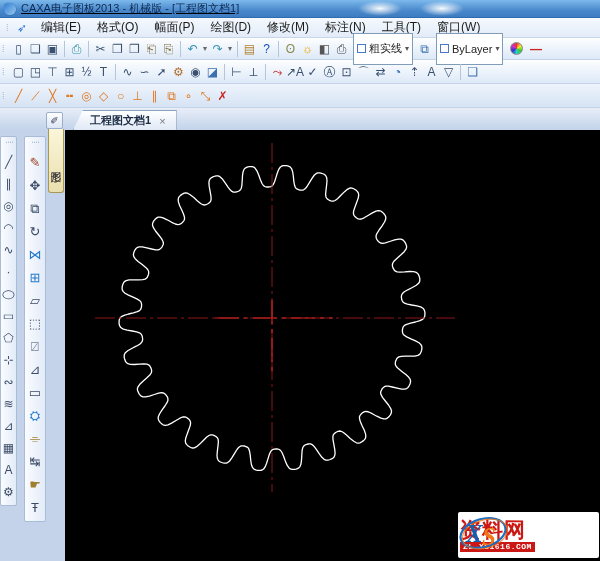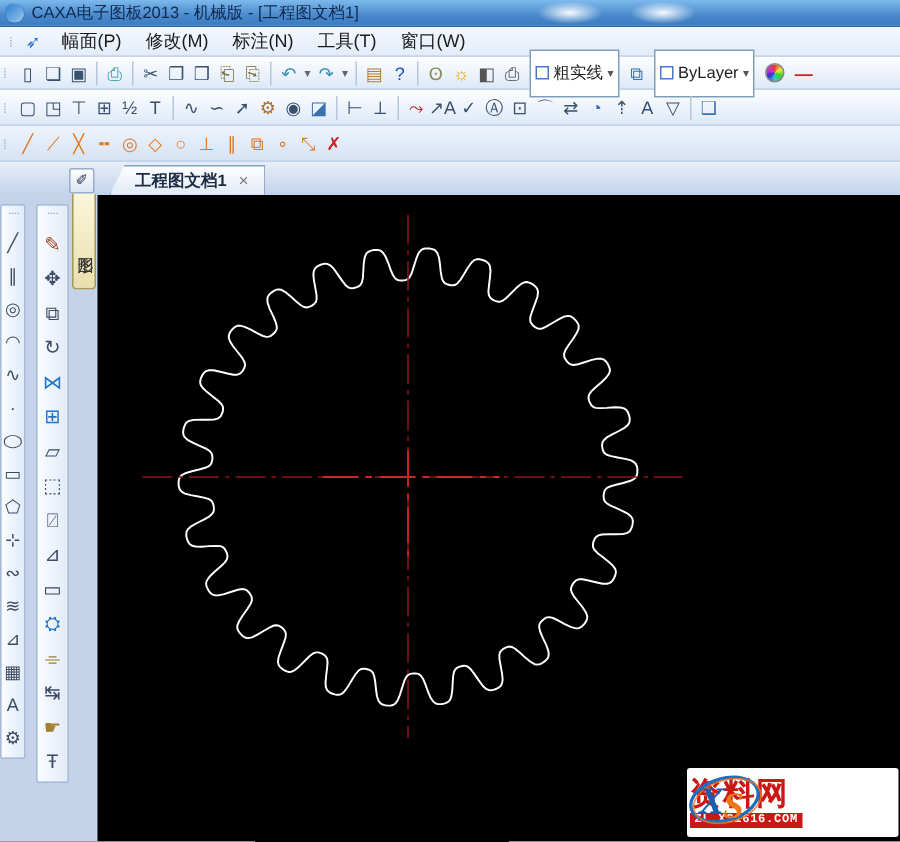--- a/index.html
+++ b/index.html
@@ -1,20 +1,20 @@
 <!DOCTYPE html>
 <html><head>
 <meta charset="utf-8">
 <style>
   * { margin:0; padding:0; box-sizing:border-box; }
   body { font-family:"Liberation Sans", sans-serif; }
   .app { position:relative; width:600px; height:561px; overflow:hidden; background:#c4d3e9; }
 
   
-  .titlebar { position:relative; height:18px; background:linear-gradient(#7db9ec,#4a89cc 60%,#3c7cc0); border-bottom:1px solid #2f6bae; display:flex; align-items:center; padding-left:4px; }
+  .titlebar { position:relative; height:18px; background:linear-gradient(#7db9ec,#4a89cc 60%,#3c7cc0); border-bottom:1px solid #2f6bae; display:flex; align-items:center; padding-left:4px;text-decoration:underline; }
   .titlebar .appicon { width:12px; height:12px; margin-right:5px; background:linear-gradient(135deg,#2f7fd4,#9cc8ee); border-radius:40% 60% 55% 45%; box-shadow:0 0 1px #12467e; }
   .titlebar .title { font-size:11px; color:#0d2b52; white-space:nowrap; }
   .glass { position:absolute; top:1px; width:44px; height:15px; border-radius:50%; background:radial-gradient(closest-side, rgba(255,255,255,.95), rgba(255,255,255,0)); }
 
   
   .menubar { height:20px; background:linear-gradient(#f5f9fe,#e2ecf8); border-bottom:1px solid #c8d6e8; display:flex; align-items:center; padding-left:3px; }
   .menubar .grip { color:#9ab0cc; font-size:9px; margin:0 3px; }
   .menubar .mascot { color:#2a6fd0; font-size:12px; margin:0 6px 0 2px; }
   .menu-item { font-size:12px; color:#1a1a1a; padding:2px 8px; cursor:default; }
 
@@ -70,21 +70,24 @@
     <span class="appicon"></span>
     <span class="title">CAXA电子图板2013 - 机械版 - [工程图文档1]</span>
     <div class="glass" style="left:358px"></div>
     <div class="glass" style="left:420px"></div>
   </div>
 
   <div class="menubar">
     <span class="grip">⁞</span>
     <span class="mascot">➶</span>
     <div style="display:flex">
+        <span class="menu-item">编辑(E)</span>
+        <span class="menu-item">格式(O)</span>
         <span class="menu-item">幅面(P)</span>
+        <span class="menu-item">绘图(D)</span>
         <span class="menu-item">修改(M)</span>
         <span class="menu-item">标注(N)</span>
         <span class="menu-item">工具(T)</span>
         <span class="menu-item">窗口(W)</span>
       </div>
   </div>
 
   <div class="tbrow row1">
     <div style="display:flex;align-items:center">
         <span class="grip">⁞</span>

